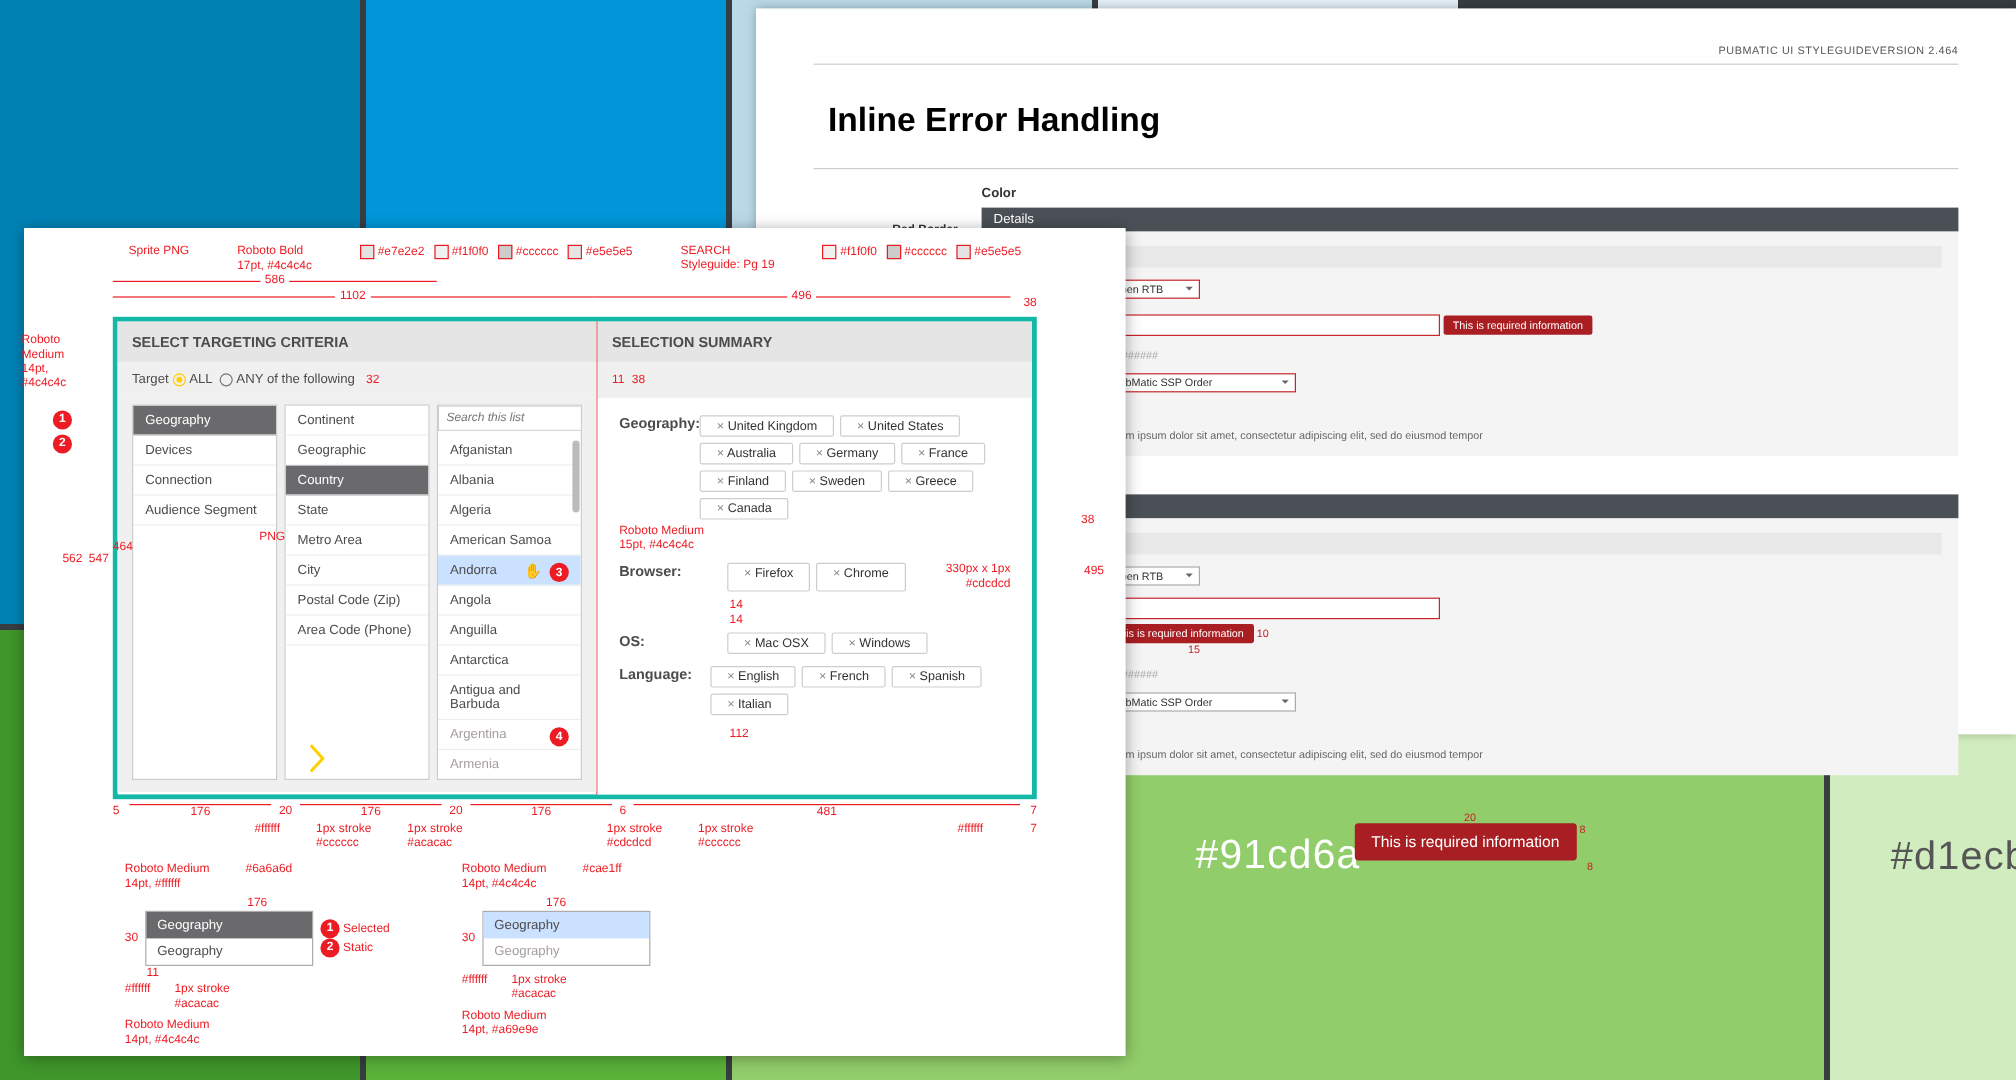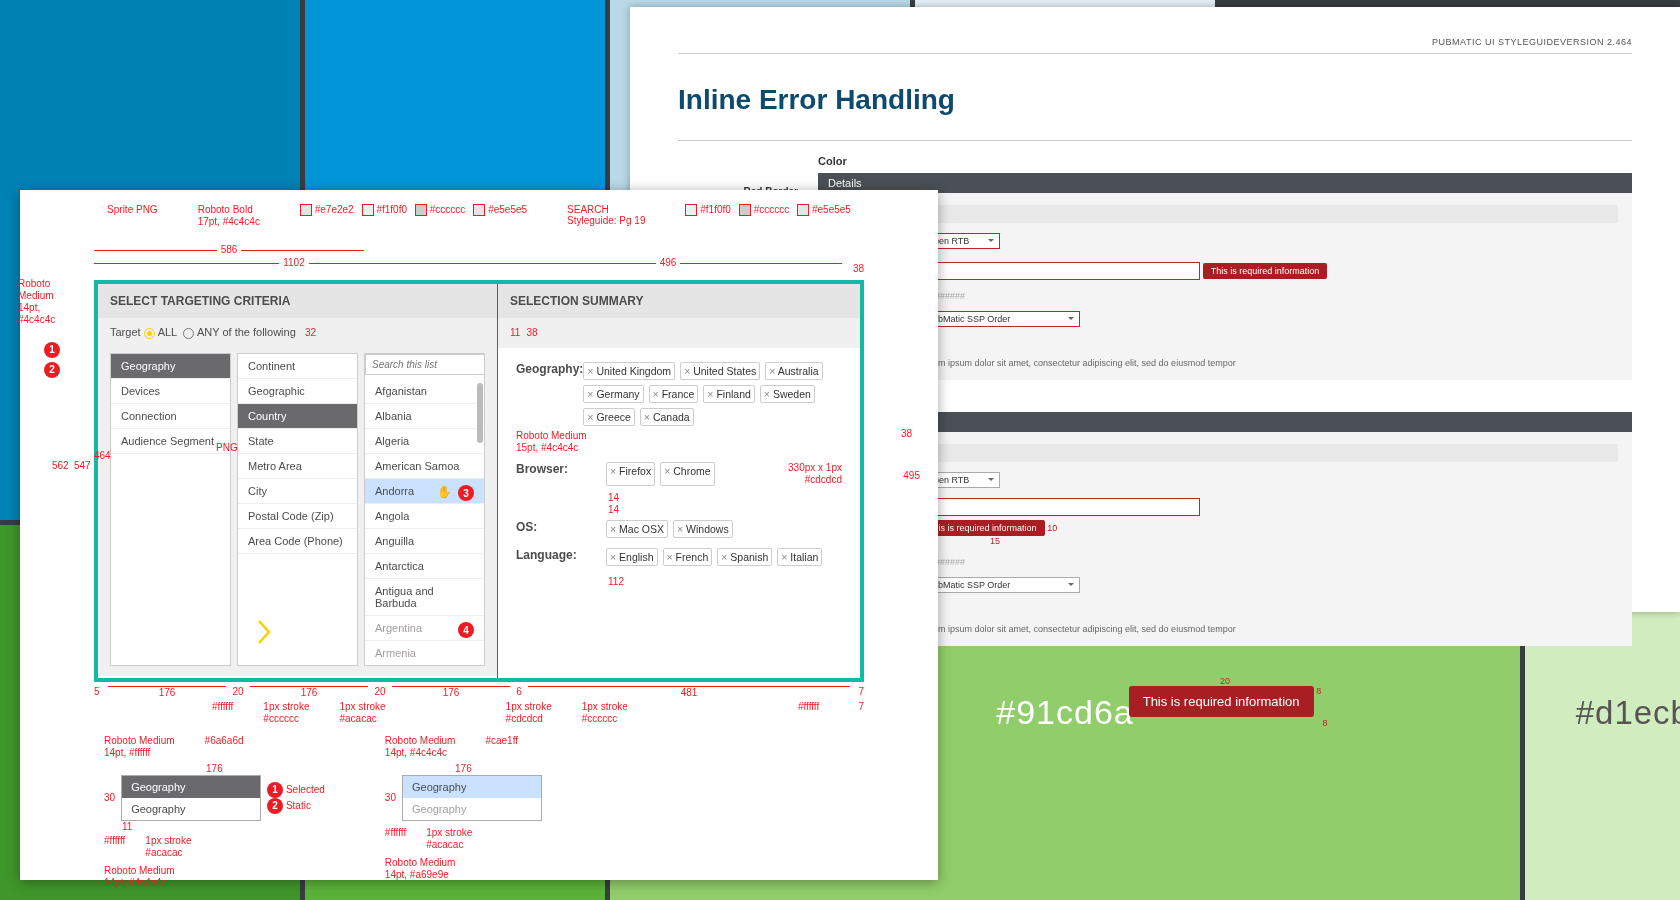--- a/index.html
+++ b/index.html
@@ -12,21 +12,21 @@
 .sw5{left:1220px;top:0;width:455px;height:520px;background:#383d42}
 .sw6{left:0;top:525px;width:300px;height:375px;background:#3f962a}
 .sw7{left:305px;top:525px;width:300px;height:375px;background:#5ab239}
 .sw8{left:610px;top:525px;width:910px;height:375px;background:#91cd6a}
 .sw9{left:1525px;top:525px;width:155px;height:375px;background:#d1ecbe;color:#555}
 .sw6 span,.sw7 span{margin-top:260px}
 .sw1 span,.sw6 span{text-indent:-90px}.sw9 span{font-size:33px;text-indent:80px}
 
 .page-r{position:absolute;right:0;top:7px;width:1050px;height:605px;background:#fff;box-shadow:0 0 8px rgba(0,0,0,.3);padding:30px 48px 20px 48px;font-size:10px;color:#333}
 .page-r .hdr{display:flex;justify-content:flex-end;border-bottom:1px solid #ccc;padding-bottom:6px;font-size:9px;color:#555;letter-spacing:.5px}
-.page-r h1{color:#0c4a6e;font-weight:600;font-size:28px;margin:30px 0 24px 0}
+.page-r h1{color:#000000;font-weight:600;font-size:28px;margin:30px 0 24px 12px}
 .page-r .rule{border-top:1px solid #ccc;margin-bottom:14px}
 .labelcol{width:120px;font-size:10px;color:#333;line-height:14px}
 .labelcol b{display:block;font-weight:bold}
 .row{display:flex;gap:20px;margin-bottom:22px}
 .panel{flex:1}
 .panelhdr{background:#4a5055;color:#fff;font-size:11px;padding:4px 10px}
 .panelbody{background:#f4f4f4;padding:12px 14px}
 .subhdr{background:#e8e8e8;font-size:9px;font-weight:bold;padding:4px 8px;margin-bottom:10px}
 .frow{display:flex;align-items:center;margin-bottom:10px;font-size:9.5px;gap:8px}
 .frow label{width:80px;color:#333}
@@ -38,21 +38,21 @@
 .flag{background:#a91e22;color:#fff;font-size:9px;padding:3px 8px;border-radius:2px;display:inline-block;margin-top:4px}
 .hash{color:#aaa;font-size:9px}
 .lorem{font-size:9px;color:#666;margin-left:88px}
 .flagbig{background:#a91e22;color:#fff;font-size:13px;padding:8px 14px;border-radius:3px;display:inline-block;position:relative}
 .page-r .efpad{margin-top:4px}
 .tiny{color:#c5242a;font-size:9px}
 
 .page-l{position:absolute;left:20px;top:190px;width:918px;height:690px;background:#fff;box-shadow:0 2px 12px rgba(0,0,0,.35);padding:14px}
 .red{color:#ed1c24;font-size:10px;line-height:12px}
 .redc{color:#ed1c24;font-size:10px;text-align:left}
-.ann-top{display:flex;justify-content:center;gap:40px;margin-bottom:22px}
+.ann-top{display:flex;justify-content:center;gap:40px;margin-bottom:6px}
 .wbox{border:4px solid #14b8a6;display:flex;margin:0 60px}
 .wleft{width:400px;border-right:1px solid #ed1c24}
 .wright{flex:1}
 .whead{background:#e5e5e5;font-size:12px;font-weight:bold;color:#4c4c4c;padding:10px 12px}
 .wsub{background:#f1f0f0;padding:8px 12px;font-size:11px;color:#4c4c4c}
 .radio{display:inline-block;width:11px;height:11px;border:1px solid #777;border-radius:50%;vertical-align:middle;margin-right:3px;position:relative}
 .radio.on::after{content:'';position:absolute;left:2px;top:2px;width:5px;height:5px;border-radius:50%;background:#ffcf00}
 .radio.on{border-color:#ffcf00}
 .cols3{display:flex;gap:6px;padding:6px 12px 10px 12px;background:#f1f0f0}
 .col{border:1px solid #ccc;background:#fff;width:33%;font-size:11px;max-height:320px;overflow:hidden}
@@ -61,21 +61,21 @@
 .col .itm.dis{color:#a69e9e}
 .col .hov{background:#cae1ff}
 .srch{display:flex;border:1px solid #ccc;margin:0 0 4px 0}
 .srch input{flex:1;border:0;font-style:italic;font-size:10px;padding:4px 6px;outline:none;color:#999}
 .listscroll{max-height:286px;overflow:hidden;position:relative}
 .scrollbar{position:absolute;right:1px;top:4px;width:6px;height:60px;background:#bbb;border-radius:3px}
 .sumbody{padding:14px 18px;background:#fff;height:330px}
 .sumrow{display:flex;margin-bottom:10px;font-size:12px}
 .sumrow>span:first-child{width:90px;color:#4c4c4c;font-weight:600}
 .chips{display:flex;flex-wrap:wrap;gap:5px}
-.chip{border:1px solid #cdcdcd;background:#fff;font-size:10.5px;padding:2px 3px;color:#333;border-radius:2px}
+.chip{border:1px solid #cdcdcd;background:#fff;font-size:10.5px;padding:2px 13px;color:#333;border-radius:2px}
 .chip::before{content:'× ';color:#888}
 .badge{display:inline-flex;align-items:center;justify-content:center;width:16px;height:16px;background:#ed1c24;color:#fff;border-radius:50%;font-size:10px;font-weight:bold;vertical-align:middle}
 .annL{position:absolute;color:#ed1c24;font-size:10px;line-height:12px}
 .legendbox{border:1px solid #acacac;background:#fff;font-size:11px}
 .legendbox .lh{background:#6a6a6d;color:#fff;padding:5px 9px}
 .legendbox .lr{padding:5px 9px;color:#4c4c4c}
 .legendbox .lhov{background:#cae1ff;padding:5px 9px;color:#4c4c4c}
 .legendbox .ldis{padding:5px 9px;color:#a69e9e}
 .arrow-y{position:absolute;left:238px;top:430px;width:14px;height:24px}
 .arrow-y svg{display:block}

